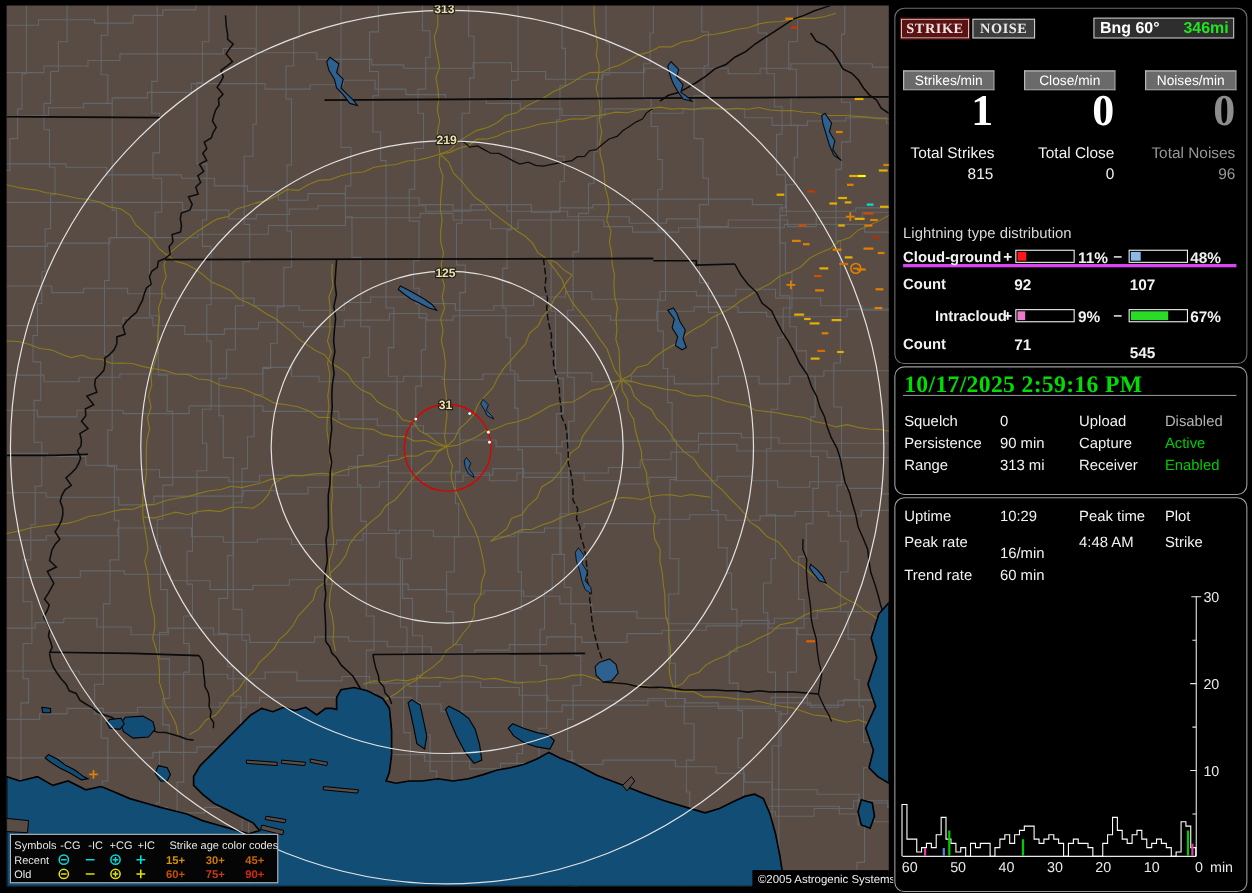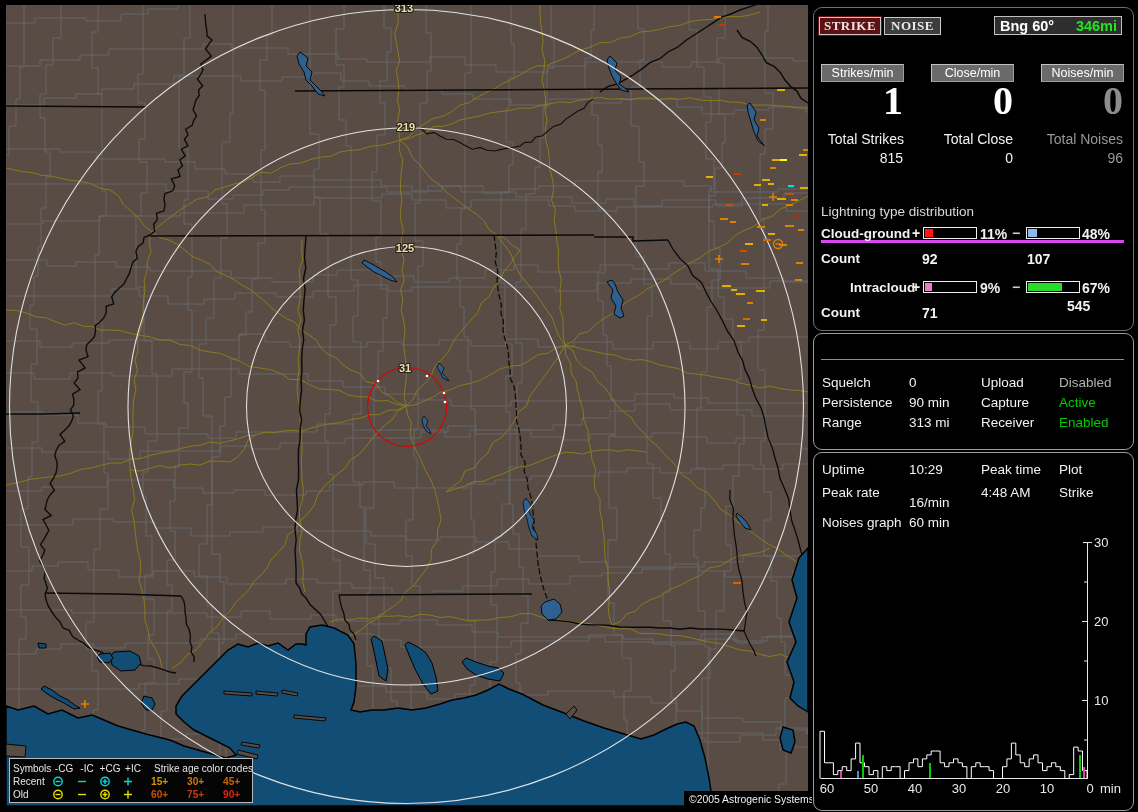--- a/index.html
+++ b/index.html
@@ -315,22 +315,23 @@
     </div>
 <div style="position:absolute;left:980px;top:280px;color:#f2f2f2;font:bold 14px 'Liberation Sans', sans-serif;">9%</div>
 <div style="position:absolute;left:1012px;top:279px;color:#c8d0d8;font:bold 14px 'Liberation Sans', sans-serif;">−</div>
 <div style="position:absolute;left:1026px;top:281px;width:52px;height:10px;border:1px solid #f0f0f0;background:#000">
       <div style="position:absolute;left:1px;top:1px;width:34px;height:8px;background:#28dc28"></div>
     </div>
 <div style="position:absolute;left:1082px;top:280px;color:#f2f2f2;font:bold 14px 'Liberation Sans', sans-serif;">67%</div>
 
 <div style="position:absolute;left:821px;top:305px;color:#f2f2f2;font:bold 13.5px 'Liberation Sans', sans-serif;">Count</div>
 <div style="position:absolute;left:922px;top:305px;color:#f2f2f2;font:bold 14px 'Liberation Sans', sans-serif;">71</div>
-<div style="position:absolute;left:1027px;top:298px;color:#f2f2f2;font:bold 14px 'Liberation Sans', sans-serif;margin-left:40px;">545</div>
-
+<div style="position:absolute;left:1027px;top:312px;color:#f2f2f2;font:bold 14px 'Liberation Sans', sans-serif;">545</div>
+
+<div style="position:absolute;left:822px;top:337px;color:#00dd00;font:bold 21.5px 'Liberation Serif', serif;letter-spacing:0.3px">10/17/2025 2:59:16 PM</div>
 <div style="position:absolute;left:821px;top:359px;width:303px;border-bottom:1px solid #8e8e8e"></div>
 
 <div style="position:absolute;left:822px;top:375px;color:#f2f2f2;font:13.5px 'Liberation Sans', sans-serif;">Squelch</div>
     <div style="position:absolute;left:909px;top:375px;color:#f2f2f2;font:13.5px 'Liberation Sans', sans-serif;">0</div>
     <div style="position:absolute;left:981px;top:375px;color:#f2f2f2;font:13.5px 'Liberation Sans', sans-serif;">Upload</div>
     <div style="position:absolute;left:1059px;top:375px;color:#b2b2b2;font:13.5px 'Liberation Sans', sans-serif;">Disabled</div>
 <div style="position:absolute;left:822px;top:395px;color:#f2f2f2;font:13.5px 'Liberation Sans', sans-serif;">Persistence</div>
     <div style="position:absolute;left:909px;top:395px;color:#f2f2f2;font:13.5px 'Liberation Sans', sans-serif;">90 min</div>
     <div style="position:absolute;left:981px;top:395px;color:#f2f2f2;font:13.5px 'Liberation Sans', sans-serif;">Capture</div>
     <div style="position:absolute;left:1059px;top:395px;color:#00cc00;font:13.5px 'Liberation Sans', sans-serif;">Active</div>
@@ -340,21 +341,21 @@
     <div style="position:absolute;left:1059px;top:415px;color:#00cc00;font:13.5px 'Liberation Sans', sans-serif;">Enabled</div>
 
 <div style="position:absolute;left:822px;top:462px;color:#f2f2f2;font:13.5px 'Liberation Sans', sans-serif;">Uptime</div>
     <div style="position:absolute;left:909px;top:462px;color:#f2f2f2;font:13.5px 'Liberation Sans', sans-serif;">10:29</div>
     <div style="position:absolute;left:981px;top:462px;color:#f2f2f2;font:13.5px 'Liberation Sans', sans-serif;">Peak time</div>
     <div style="position:absolute;left:1059px;top:462px;color:#f2f2f2;font:13.5px 'Liberation Sans', sans-serif;">Plot</div>
 <div style="position:absolute;left:822px;top:485px;color:#f2f2f2;font:13.5px 'Liberation Sans', sans-serif;">Peak rate</div>
     <div style="position:absolute;left:909px;top:485px;color:#f2f2f2;font:13.5px 'Liberation Sans', sans-serif;margin-top:10px;">16/min</div>
     <div style="position:absolute;left:981px;top:485px;color:#f2f2f2;font:13.5px 'Liberation Sans', sans-serif;">4:48 AM</div>
     <div style="position:absolute;left:1059px;top:485px;color:#f2f2f2;font:13.5px 'Liberation Sans', sans-serif;">Strike</div>
-<div style="position:absolute;left:822px;top:515px;color:#f2f2f2;font:13.5px 'Liberation Sans', sans-serif;">Noises graph</div>
+<div style="position:absolute;left:822px;top:515px;color:#f2f2f2;font:13.5px 'Liberation Sans', sans-serif;">Trend rate</div>
     <div style="position:absolute;left:909px;top:515px;color:#f2f2f2;font:13.5px 'Liberation Sans', sans-serif;">60 min</div>
 
 <svg width="326" height="300" viewBox="0 0 326 300" style="position:absolute;left:812px;top:530px">
 <g stroke="#e8e8e8" stroke-width="1" fill="none">
 <path d="M275.5 12 V248.5 M8.5 248.5 H275.5"></path>
 <path d="M271 12.5 H280 M272 52 H275.5 M270 91.5 H275.5 M272 131 H275.5 M270 170.5 H275.5 M272 210 H275.5"></path>
 </g>
 <g font-family="Liberation Sans, sans-serif" font-size="13" fill="#e8e8e8">
 <text x="282" y="17">30</text>
         <text x="282" y="96">20</text>

